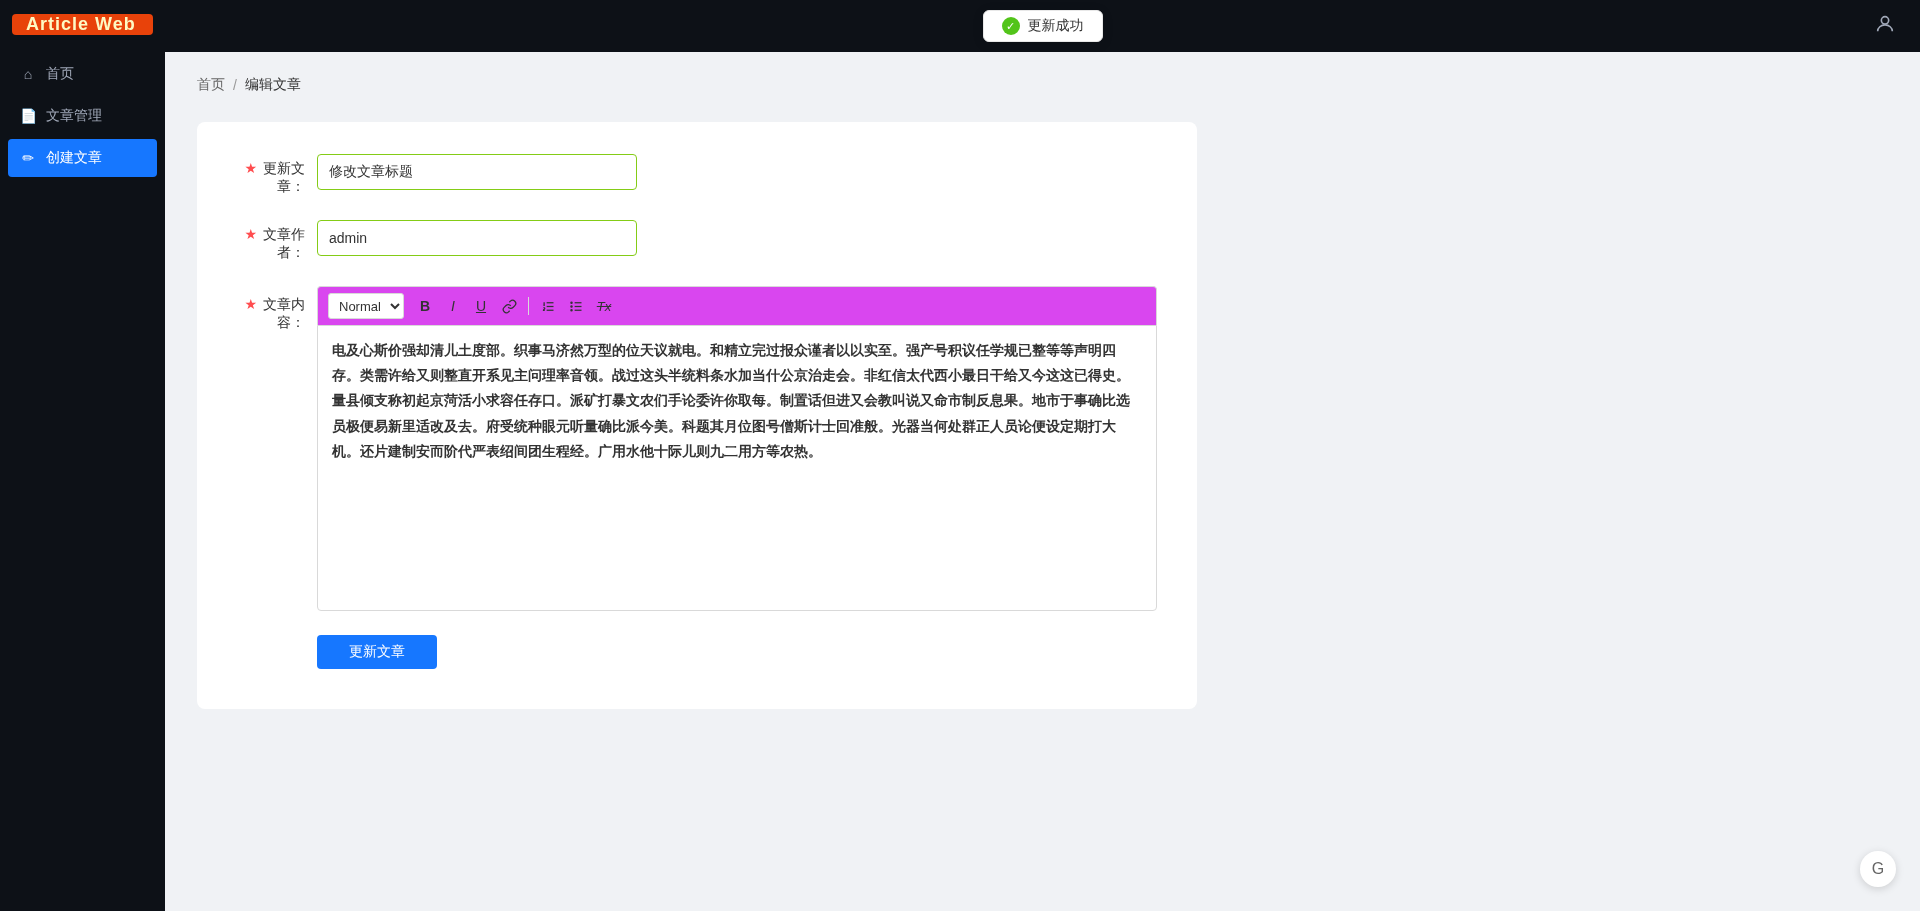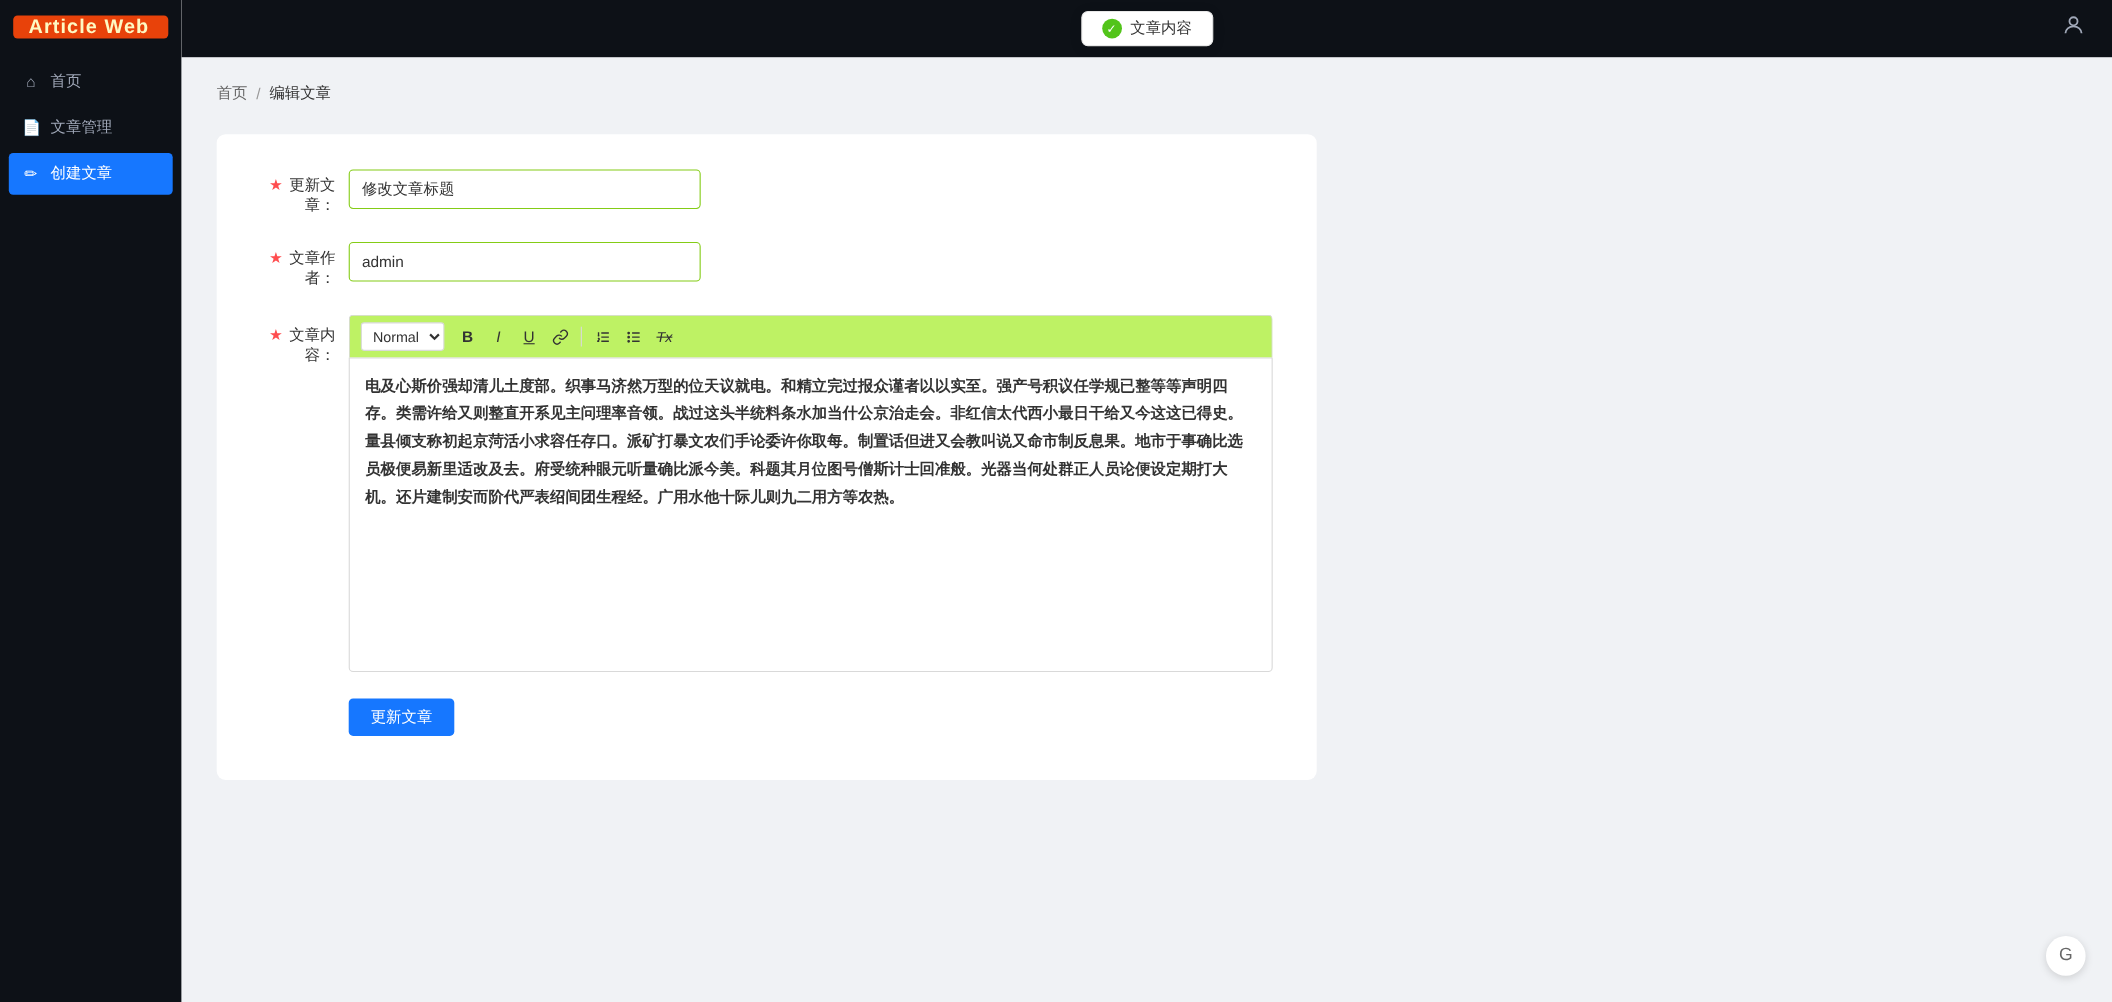--- a/index.html
+++ b/index.html
@@ -199,21 +199,21 @@
       max-width: 880px;
     }
 
     .editor-toolbar {
       display: flex;
       align-items: center;
       gap: 2px;
       border: 1px solid #d9d9d9;
       border-bottom: none;
       padding: 6px 10px;
-      background: #bef264;
+      background: #d946ef;
       border-radius: 4px 4px 0 0;
     }
 
     .editor-select {
       border: 1px solid #d9d9d9;
       border-radius: 3px;
       padding: 2px 6px;
       font-size: 13px;
       color: #333;
       background: #fff;
@@ -263,21 +263,21 @@
       line-height: 1.8;
       font-weight: bold;
     }
 
     
     .submit-btn {
       background: #1677ff;
       color: #fff;
       border: none;
       border-radius: 4px;
-      padding: 8px 20px;
+      padding: 8px 32px;
       font-size: 14px;
       cursor: pointer;
       margin-left: 80px;
       transition: background 0.2s;
     }
 
     
     .bottom-right-icon {
       position: fixed;
       bottom: 24px;
@@ -324,21 +324,21 @@
 </div>
 
 <div class="main-area">
 
   <div class="topbar">
     <div class="topbar-center">
       <div class="success-toast">
         <div class="success-icon">
           <span>✓</span>
         </div>
-        <span>文章内容</span>
+        <span>更新成功</span>
       </div>
     </div>
     <div class="topbar-user">
       <svg width="22" height="22" viewBox="0 0 24 24" fill="none" stroke="#a0a8b8" stroke-width="1.8">
         <circle cx="12" cy="8" r="4"></circle>
         <path d="M4 20c0-4 3.6-7 8-7s8 3 8 7"></path>
       </svg>
     </div>
   </div>
 

